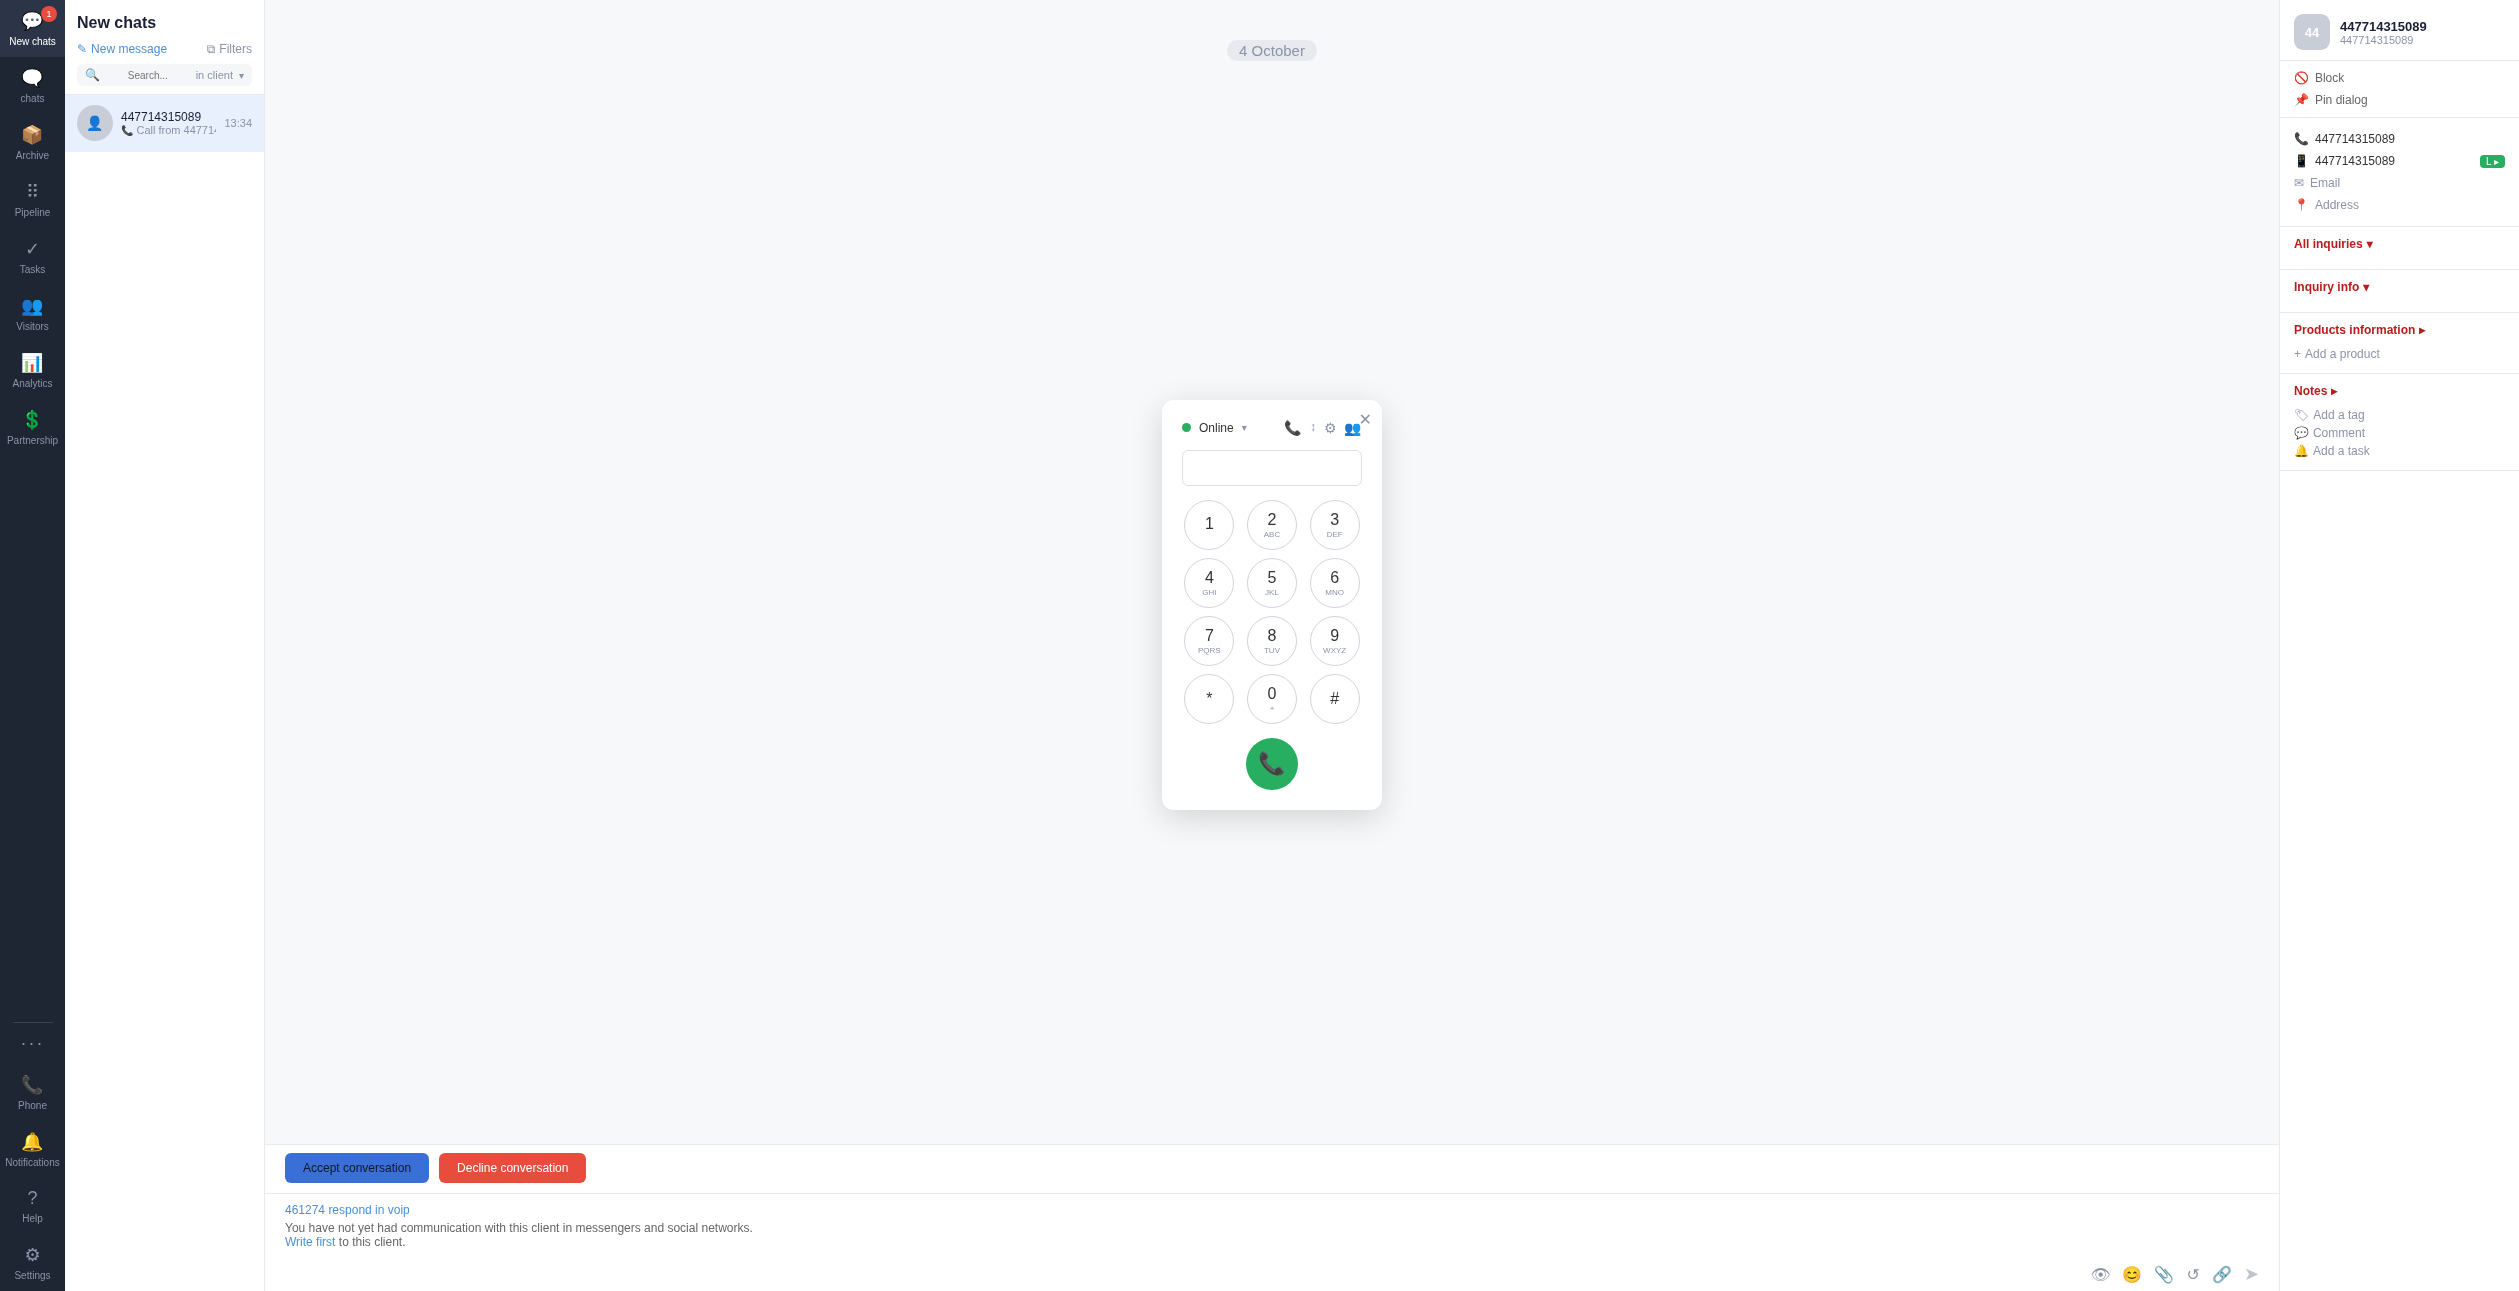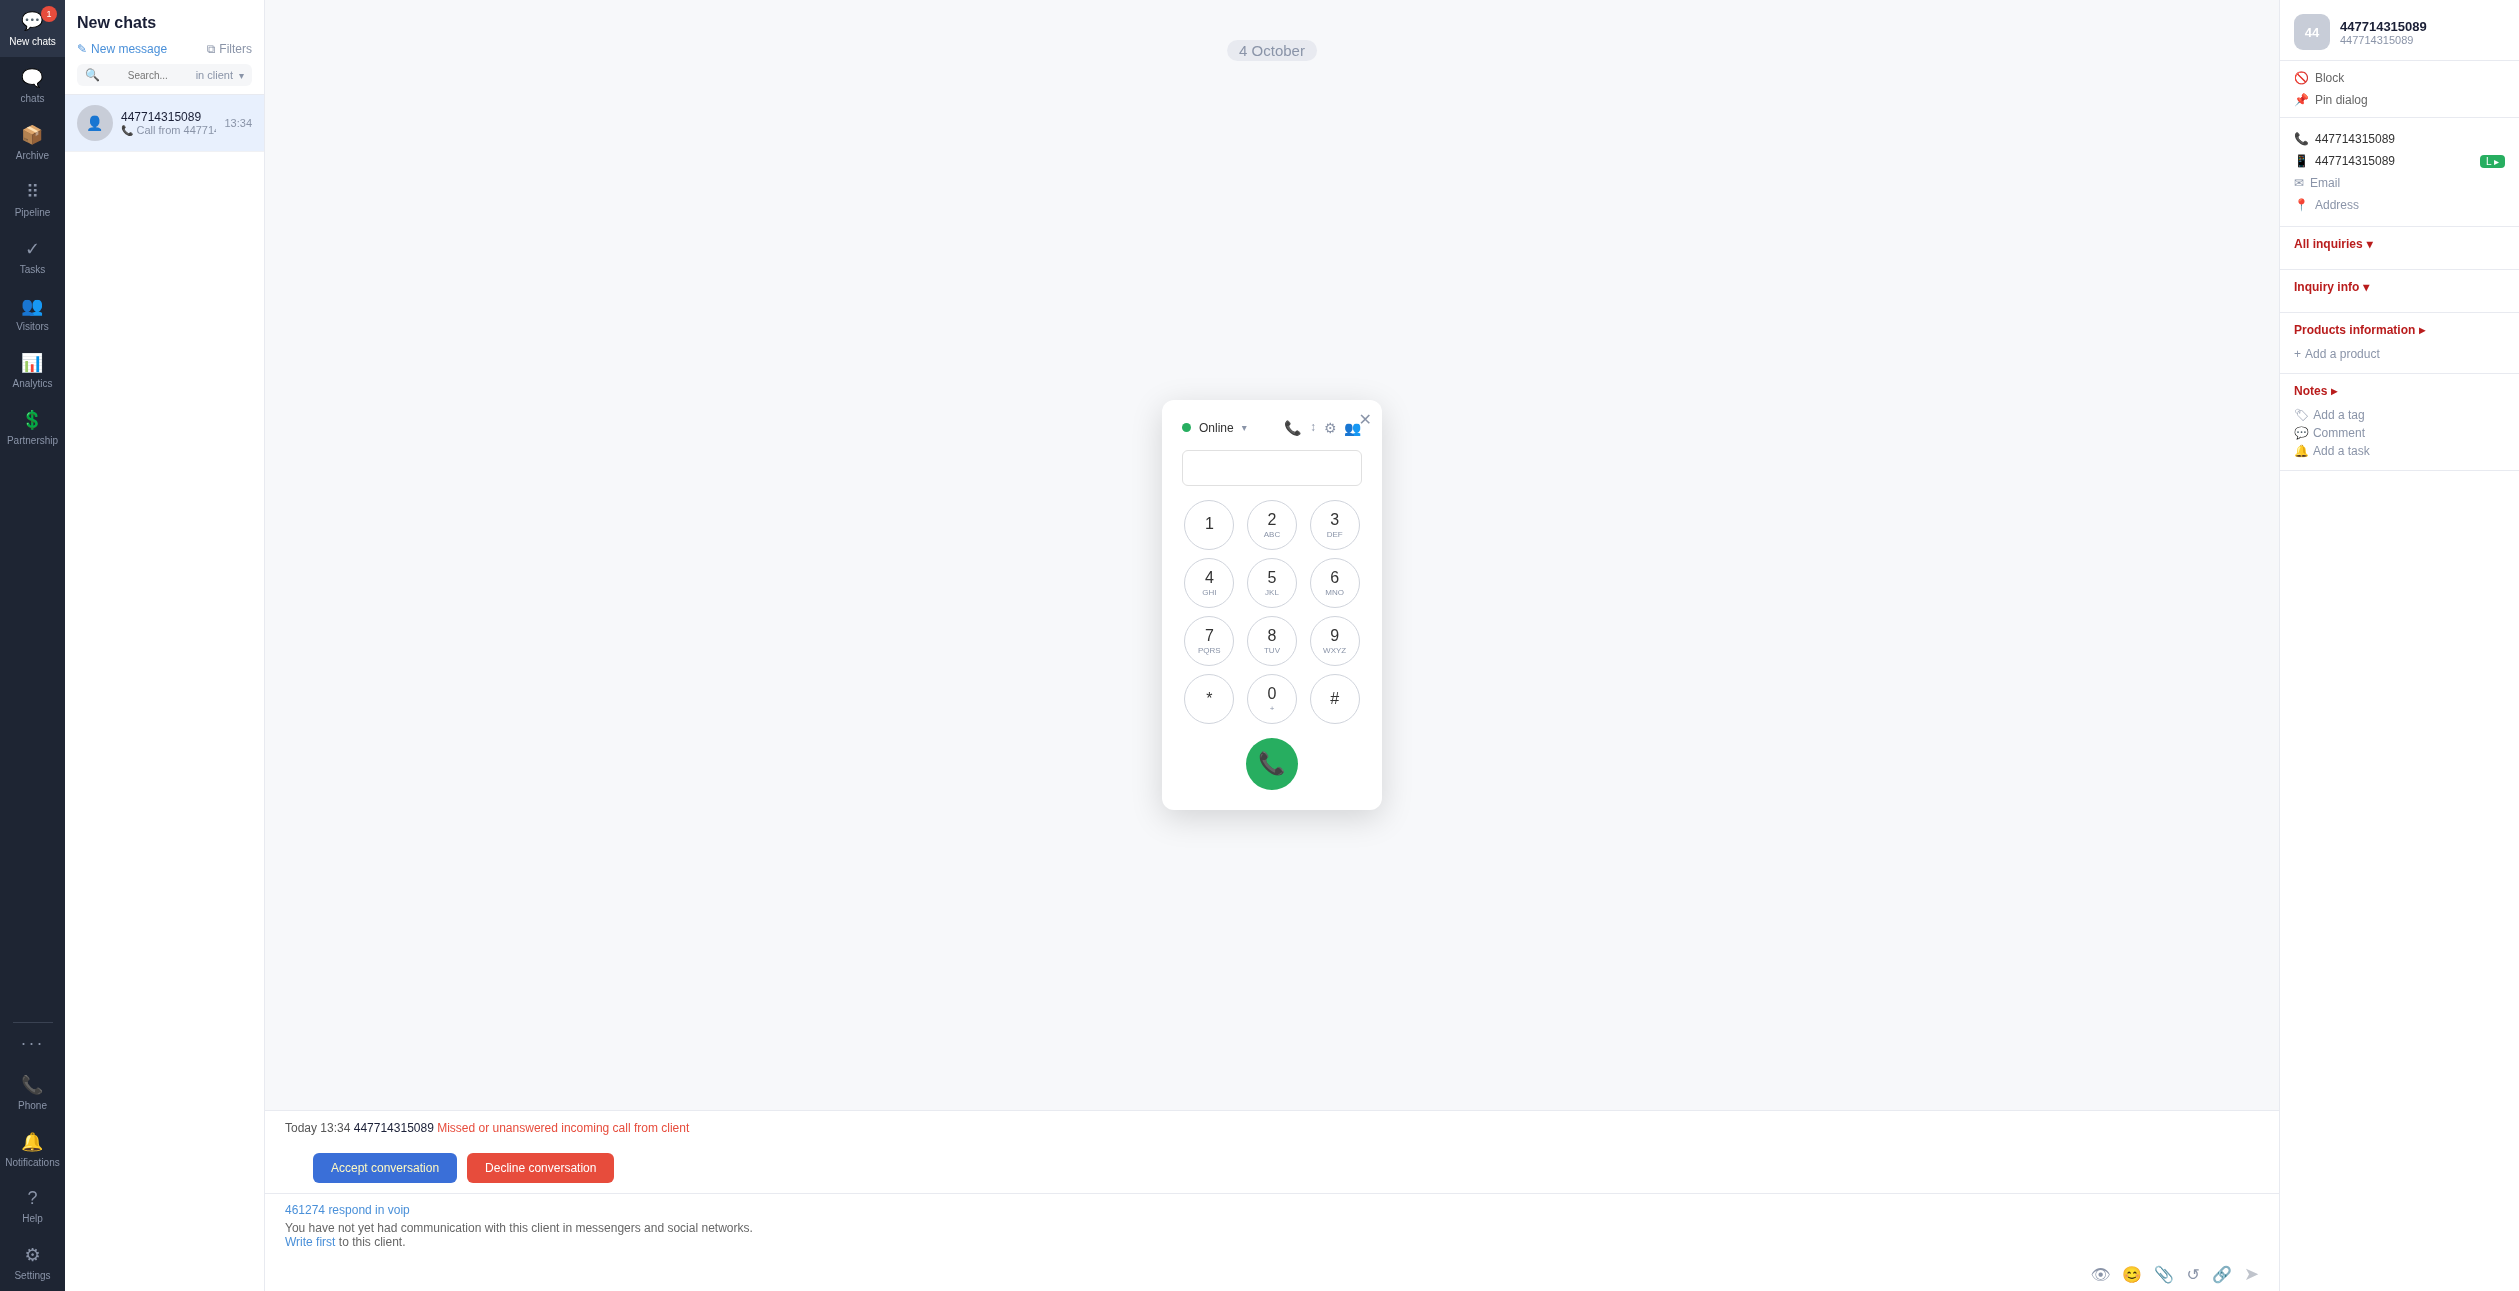--- a/index.html
+++ b/index.html
@@ -264,28 +264,27 @@
     }
     .missed-call-bar .number { color: #1a1f36; font-weight: 500; }
     .missed-call-bar .missed { color: #e74c3c; }
     .action-buttons {
       display: flex;
       gap: 10px;
       padding: 8px 20px 10px;
     }
     .accept-btn {
       background: #3a6fd8;
-      color: #fef9c3;
+      color: #0f172a;
       border: none;
       border-radius: 6px;
       padding: 8px 18px;
       font-size: 12px;
       cursor: pointer;
       font-weight: 500;
-      margin-left: 28px;
     }
     .decline-btn {
       background: #e74c3c;
       color: #fff;
       border: none;
       border-radius: 6px;
       padding: 8px 18px;
       font-size: 12px;
       cursor: pointer;
       font-weight: 500;
@@ -557,27 +556,20 @@
       <button class="dialpad-key">
           <span>#</span>
         </button>
     </div>
     <div class="dialpad-call-btn">
       <button class="call-circle">📞</button>
     </div>
   </div>
 
   <div class="chat-bottom">
-    <div class="missed-call-bar">
-      <span>Today 13:34</span>
-      <span> </span>
-      <span class="number">447714315089</span>
-      <span> </span>
-      <span class="missed">Missed or unanswered incoming call from client</span>
-    </div>
     <div class="action-buttons">
       <button class="accept-btn">Accept conversation</button>
       <button class="decline-btn">Decline conversation</button>
     </div>
     <div class="respond-bar">
       <span class="respond-link">461274 respond in voip</span>
       <div class="respond-text">
         <span>You have not yet had communication with this client in messengers and social networks.</span>
         <br>
         <span class="write-first">Write first</span>

